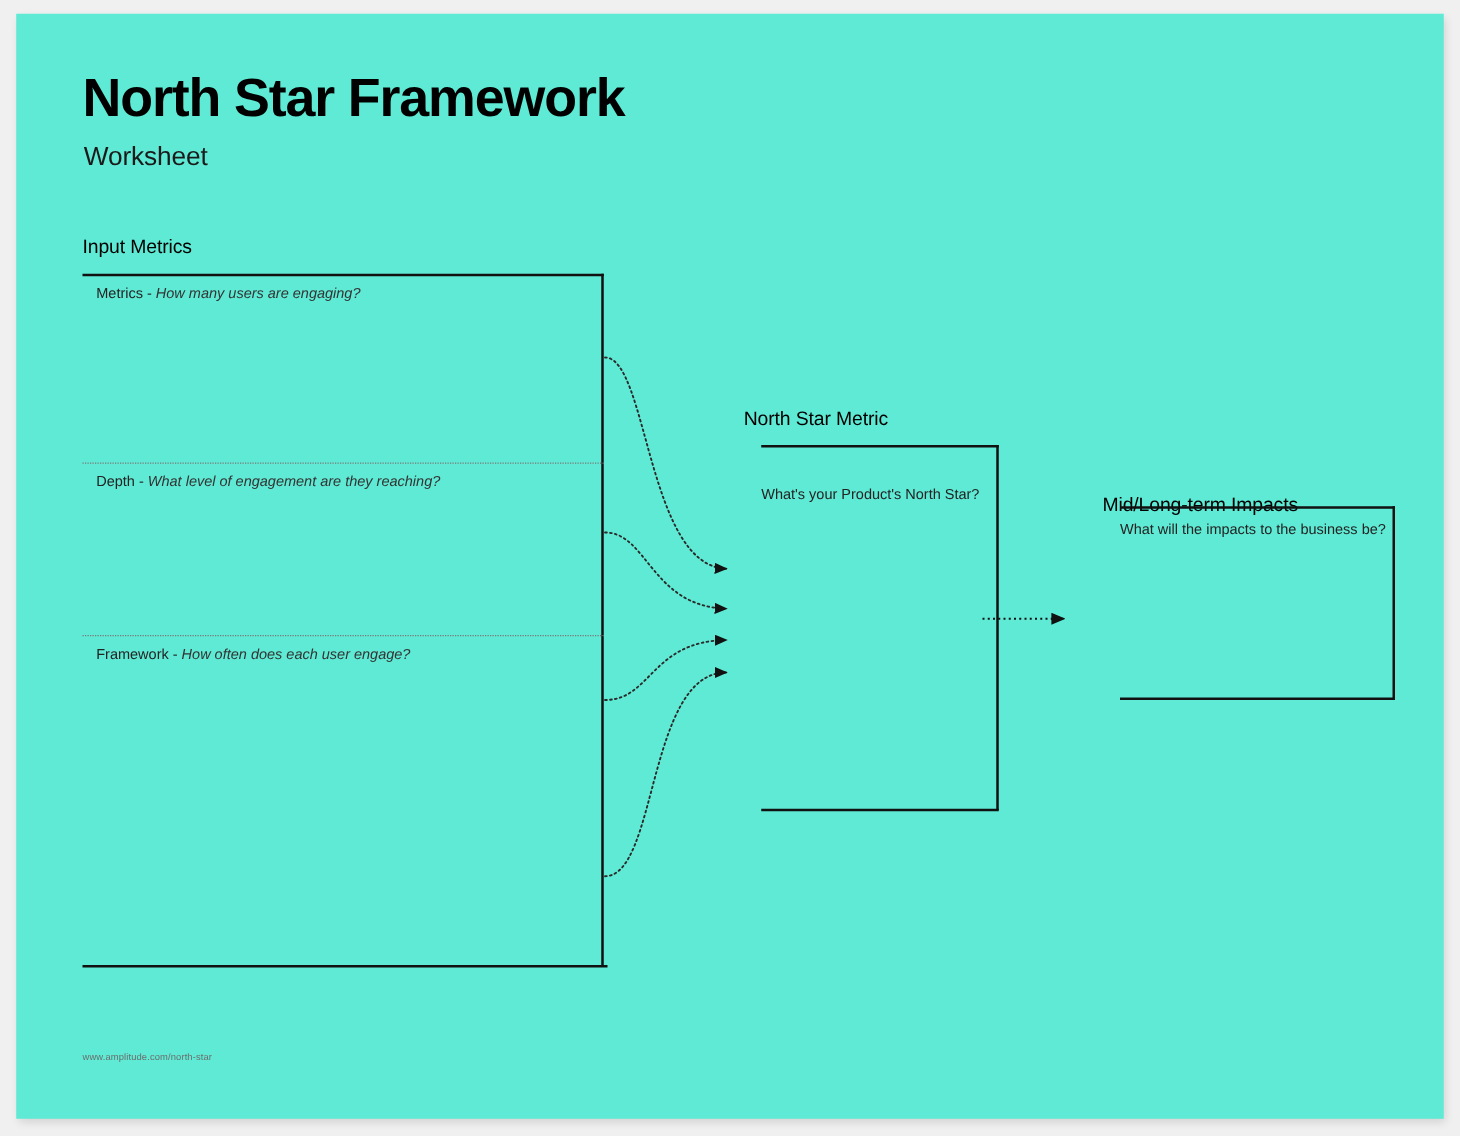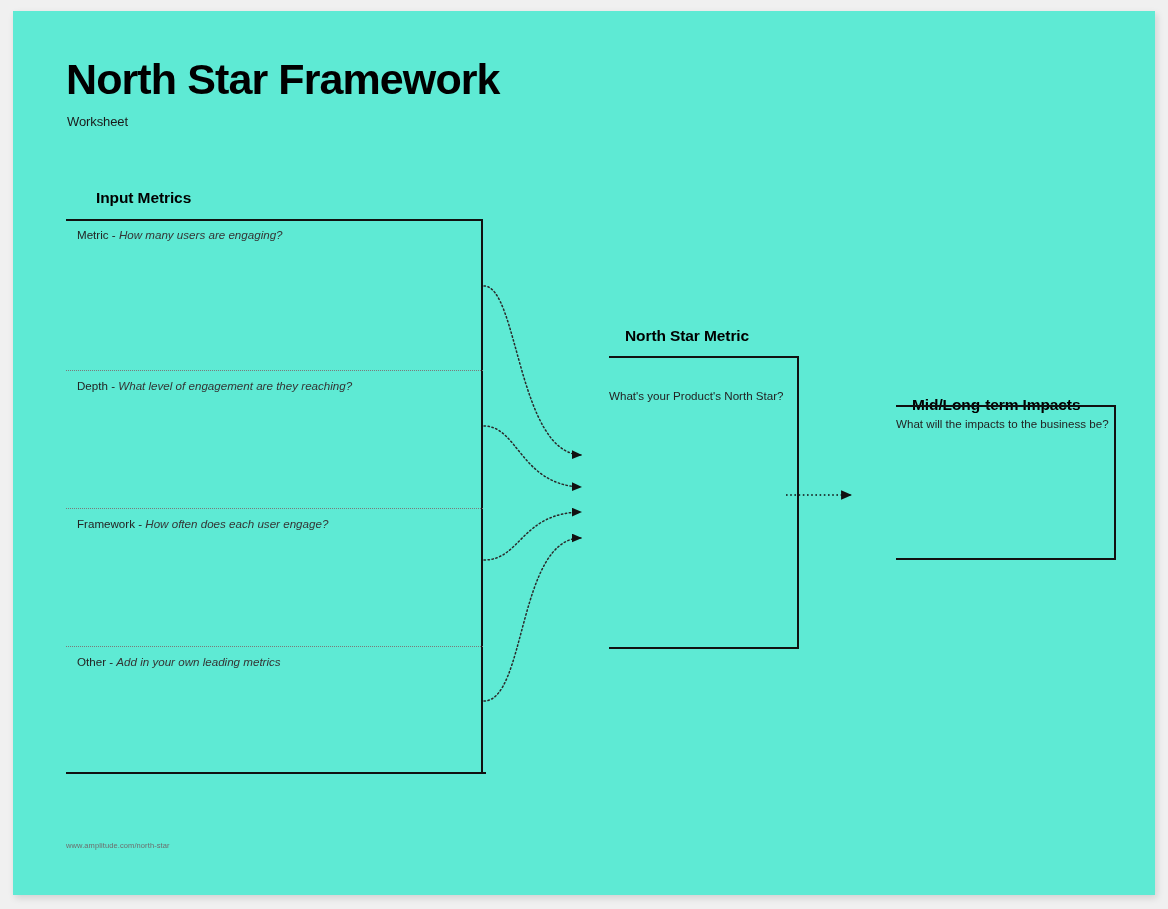--- a/index.html
+++ b/index.html
@@ -29,46 +29,45 @@
     left: 53px; top: 46px;
     font-size: 43px;
     font-weight: bold;
     letter-spacing: -0.9px;
     color: #000;
     line-height: 1.05;
     white-space: nowrap;
   }
   #subtitle {
     left: 54px; top: 103px;
-    font-size: 13px;
+    font-size: 21px;
     font-weight: normal;
     color: #1a1a1a;
     letter-spacing: -0.1px;
   }
   #team-name-box {
     left: 582px; top: 48px;
     width: 506px; height: 73px;
     border: 1px dotted #8a8a8a;
     box-sizing: border-box;
   }
   #team-name-label {
     position: absolute;
     left: 12px; top: 17px;
     font-size: 11.5px;
     color: #555;
   }
 
   
   .section-heading {
     font-size: 15.5px;
-    font-weight: bold;
+    font-weight: normal;
     color: #000;
     letter-spacing: -0.1px;
     white-space: nowrap;
-    margin-left: 30px;
   }
   #input-metrics-heading { left: 53px; top: 178px; }
   #north-star-heading    { left: 582px; top: 316px; }
   #impacts-heading       { left: 869px; top: 385px; }
 
   
   #input-metrics-box {
     left: 53px; top: 208px;
     width: 420px; height: 354px;
   }
@@ -201,37 +200,33 @@
 
 
   <div class="abs section-heading" id="input-metrics-heading">Input Metrics</div>
 
   <div class="abs" id="input-metrics-box">
     <div class="top-rule"></div>
     <div class="right-rule"></div>
     <div class="bottom-rule"></div>
 
     <div class="metric-row" style="top:0px;height:151px;">
-      <div class="metric-label"><span>Metric - </span><em>How many users are engaging?</em></div>
+      <div class="metric-label"><span>Metrics - </span><em>How many users are engaging?</em></div>
     </div>
 
     <div class="metric-row" style="top:151px;height:138px;">
       <div class="divider"></div>
       <div class="metric-label"><span>Depth - </span><em>What level of engagement are they reaching?</em></div>
     </div>
 
     <div class="metric-row" style="top:289px;height:138px;">
       <div class="divider"></div>
       <div class="metric-label"><span>Framework - </span><em>How often does each user engage?</em></div>
     </div>
 
-    <div class="metric-row" style="top:427px;height:126px;">
-      <div class="divider"></div>
-      <div class="metric-label"><span>Other - </span><em>Add in your own leading metrics</em></div>
-    </div>
   </div>
 
   <div class="abs section-heading" id="north-star-heading">North Star Metric</div>
 
   <div class="abs" id="north-star-box">
     <div class="top-rule"></div>
     <div class="right-rule"></div>
     <div class="bottom-rule"></div>
     <div id="north-star-prompt">What's your Product's North Star?</div>
   </div>

